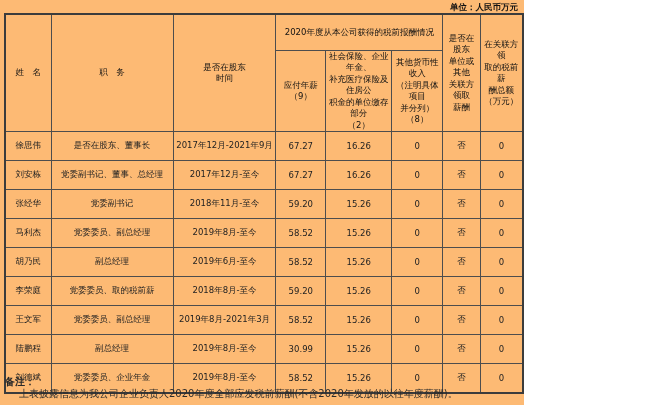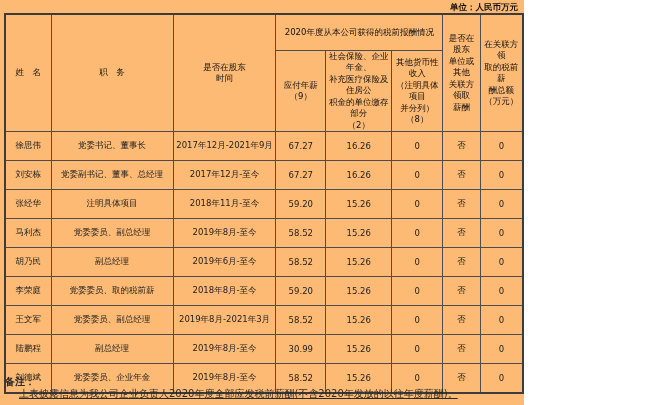--- a/index.html
+++ b/index.html
@@ -48,21 +48,21 @@
     white-space:nowrap;
   }
   .footnote {
     position:absolute;
     left:5px; top:376px;
     font-size:10px;
     line-height:12px;
     color:#2a2a2a;
   }
   .footnote .fn-label { font-weight:bold; }
-  .footnote .fn-text { padding-left:14px;text-decoration:underline; }
+  .footnote .fn-text { padding-left:14px; }
 </style>
 </head>
 <body>
 
 <div class="page">
 
   <div class="unit-label">单位：人民币万元</div>
 
   <table class="comp-table">
     <colgroup>
@@ -100,41 +100,41 @@
 （2）</th>
         <th>其他货币性收入
 （注明具体项目
 并分列）
 （8）</th>
       </tr>
     </thead>
     <tbody>
         <tr>
           <td>徐思伟</td>
-          <td>党委书记、董事长</td>
+          <td>是否在股东、董事长</td>
           <td>2017年12月-2021年9月</td>
           <td>67.27</td>
           <td>16.26</td>
           <td>0</td>
           <td>否</td>
           <td>0</td>
         </tr>
         <tr>
           <td>刘安栋</td>
           <td>党委副书记、董事、总经理</td>
           <td>2017年12月-至今</td>
           <td>67.27</td>
           <td>16.26</td>
           <td>0</td>
           <td>否</td>
           <td>0</td>
         </tr>
         <tr>
           <td>张经华</td>
-          <td>注明具体项目</td>
+          <td>党委副书记</td>
           <td>2018年11月-至今</td>
           <td>59.20</td>
           <td>15.26</td>
           <td>0</td>
           <td>否</td>
           <td>0</td>
         </tr>
         <tr>
           <td>马利杰</td>
           <td>党委委员、副总经理</td>

